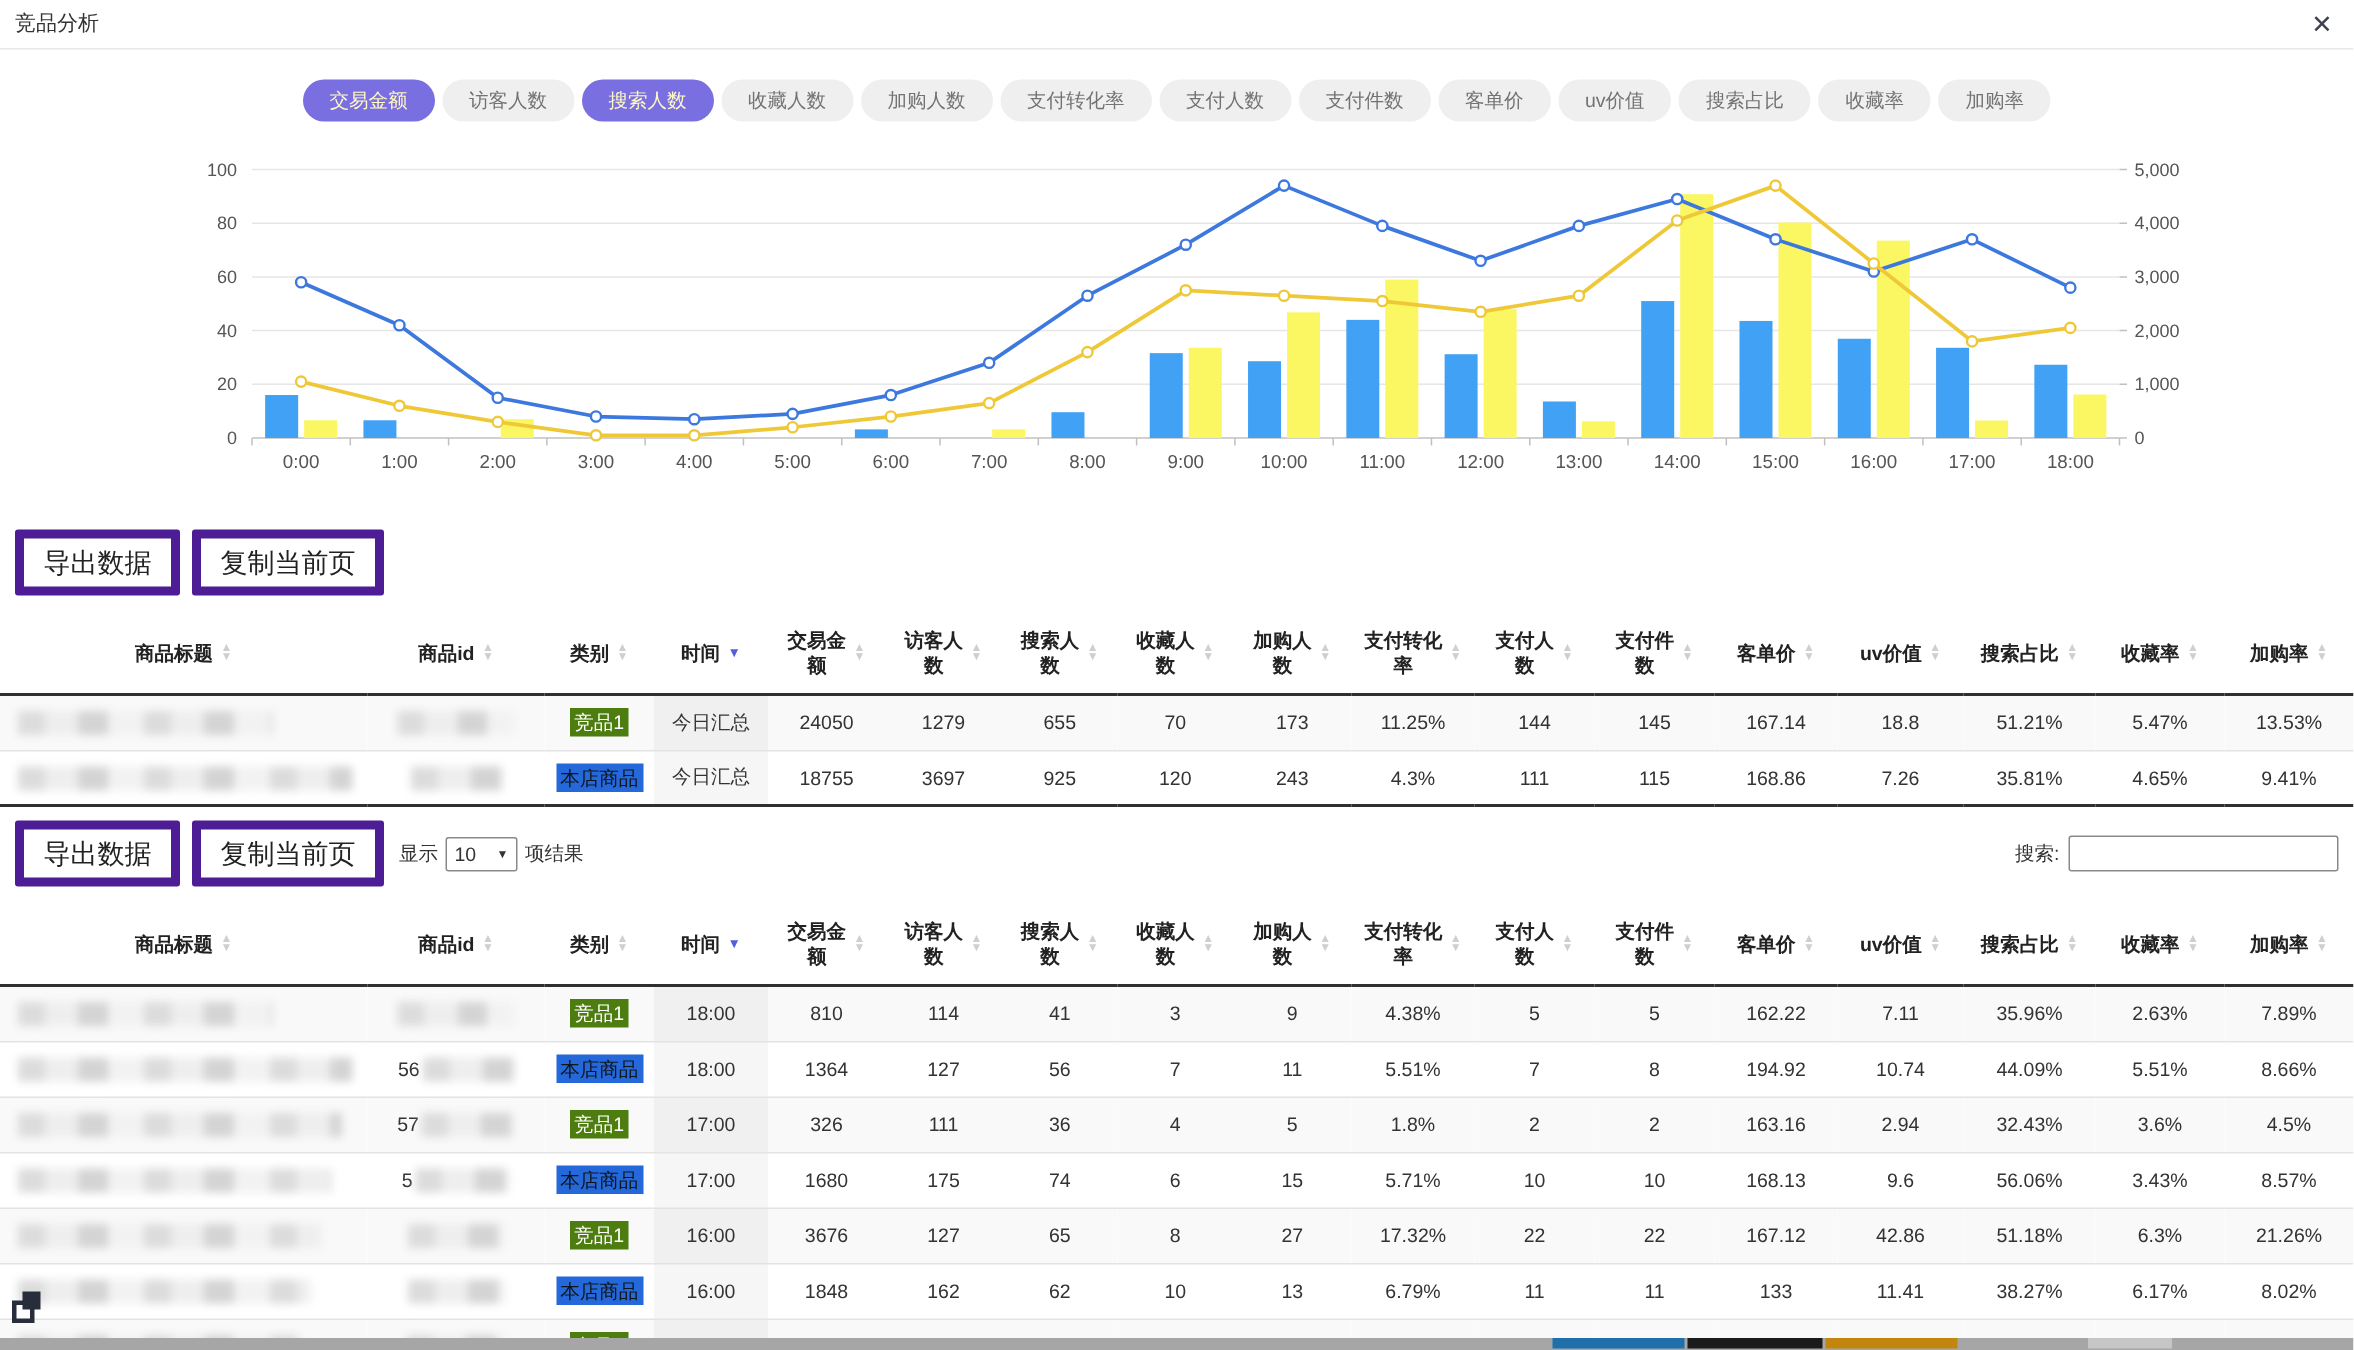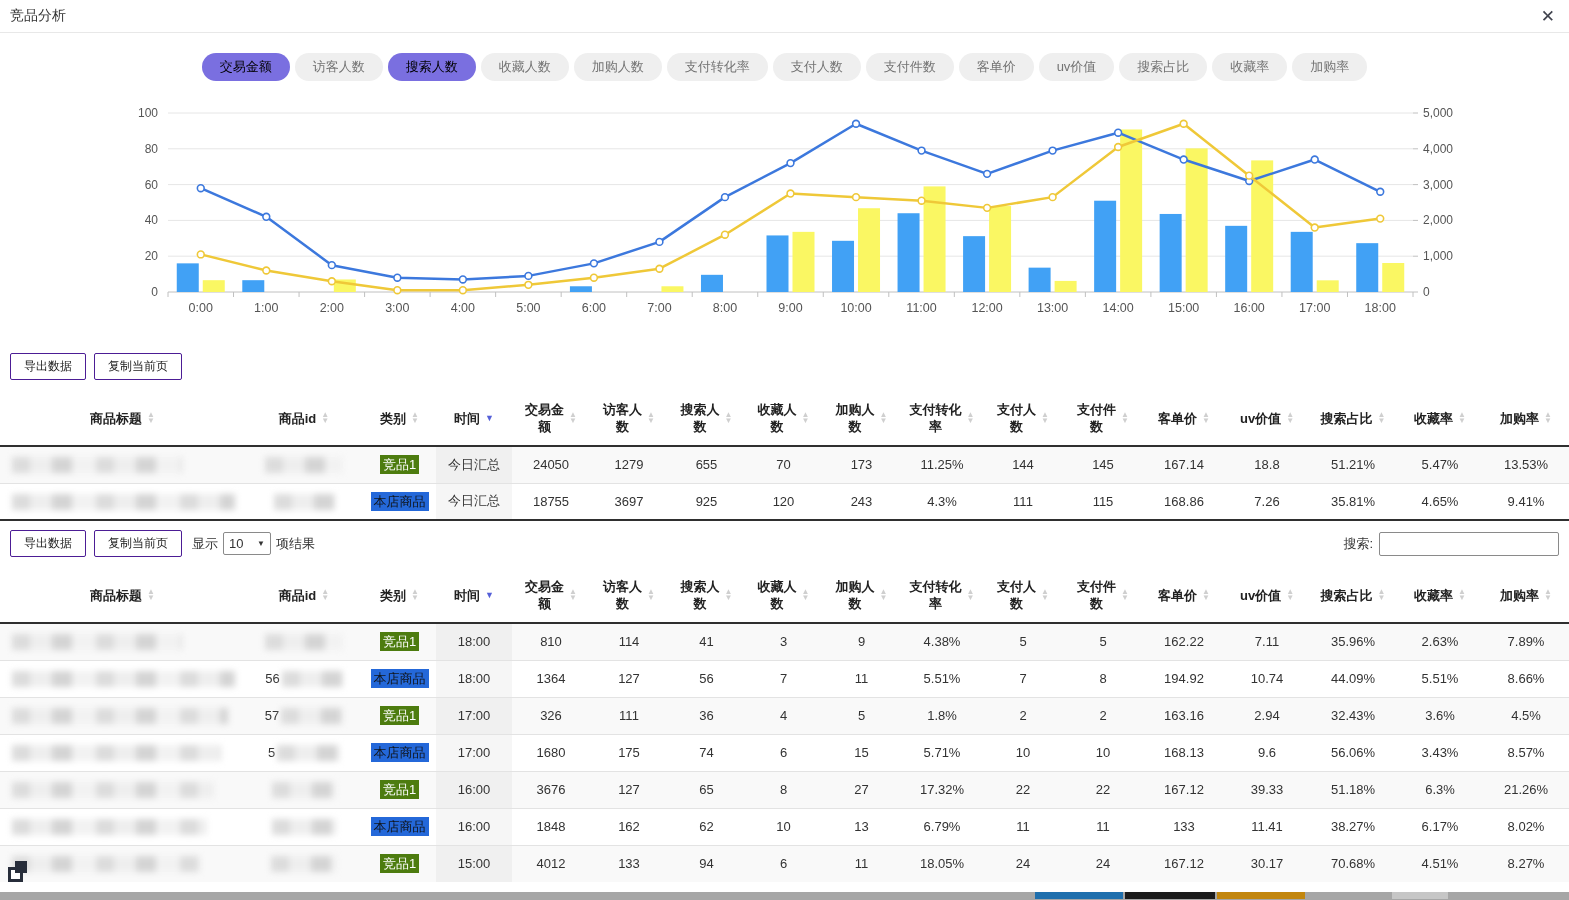--- a/index.html
+++ b/index.html
@@ -9,39 +9,39 @@
 
   
   .topbar { height:33px; border-bottom:1px solid #e8e8e8; display:flex; align-items:center; padding:0 14px 0 10px; }
   .topbar .title { font-size:14px; color:#333; }
   .topbar .close { margin-left:auto; font-size:17px; color:#40434e; cursor:pointer; line-height:1; }
 
   
   .tabs { margin-top:20px; display:flex; justify-content:center; gap:5px; }
   .tab { border:none; outline:none; cursor:pointer; font-size:13px; padding:5px 18px;
     border-radius:14px; background:#efefef; color:#737373; font-family:inherit; }
-  .tab.active { background:#7a6fe0; color:#000000;text-align:center; }
+  .tab.active { background:#7a6fe0; color:#fef9c3;text-align:center; }
 
   
   .legend { margin-top:13px; display:flex; justify-content:center; align-items:center; gap:26px; height:18px; }
   .legend-item { display:flex; align-items:center; gap:8px; font-size:13px; color:#333; }
   .lg-line { position:relative; width:26px; height:3px; border-radius:2px; }
   .lg-line .dot { position:absolute; left:50%; top:50%; transform:translate(-50%,-50%);
     width:9px; height:9px; border-radius:50%; background:#fff; border:2px solid; }
   .lg-bar { width:26px; height:14px; border-radius:3px; }
 
   
   .chart-wrap { margin-top:4px; height:236px; }
 
   
   .toolbar { display:flex; align-items:center; margin:0 10px; }
   .toolbar.first { margin-top:32px; }
   .toolbar.second { margin-top:9px; }
-  .btn { background:#fff; border:1px solid #4c1d95; border-radius:2px; padding:4px 13px;
-    font-size:12px; color:#222; cursor:pointer; margin-right:8px; font-family:inherit; }
+  .btn { background:#fff; border:6px solid #4c1d95; border-radius:2px; padding:4px 13px;
+    font-size:18px; color:#222; cursor:pointer; margin-right:8px; font-family:inherit; }
   .show-group { display:flex; align-items:center; gap:5px; font-size:13px; color:#333; margin-left:2px; }
   .select-box { width:48px; height:23px; border:1px solid #8a8a8a; border-radius:2px; display:flex;
     align-items:center; padding:0 5px; font-size:13px; cursor:pointer; background:#fff; }
   .select-box .caret { margin-left:auto; font-size:8px; color:#333; }
   .search-group { margin-left:auto; display:flex; align-items:center; gap:6px; font-size:13px; }
   .search-group input { width:180px; height:24px; border:1px solid #8a8a8a; border-radius:2px; padding:0 6px;
     font-size:13px; font-family:inherit; }
 
   
   table { width:1569px; border-collapse:collapse; table-layout:fixed; margin-top:11px; }
@@ -677,21 +677,21 @@
           <td class="td-time">16:00</td>
           <td>3676</td>
           <td>127</td>
           <td>65</td>
           <td>8</td>
           <td>27</td>
           <td>17.32%</td>
           <td>22</td>
           <td>22</td>
           <td>167.12</td>
-          <td>39.33</td>
+          <td>42.86</td>
           <td>51.18%</td>
           <td>6.3%</td>
           <td>21.26%</td>
         </tr>
         <tr class="even">
           <td class="cell-title"><span class="redact" style="width: 195px;"></span></td>
           <td><span class="redact" style="width: 65px;"></span></td>
           <td><span class="badge own">本店商品</span></td>
           <td class="td-time">16:00</td>
           <td>1848</td>

